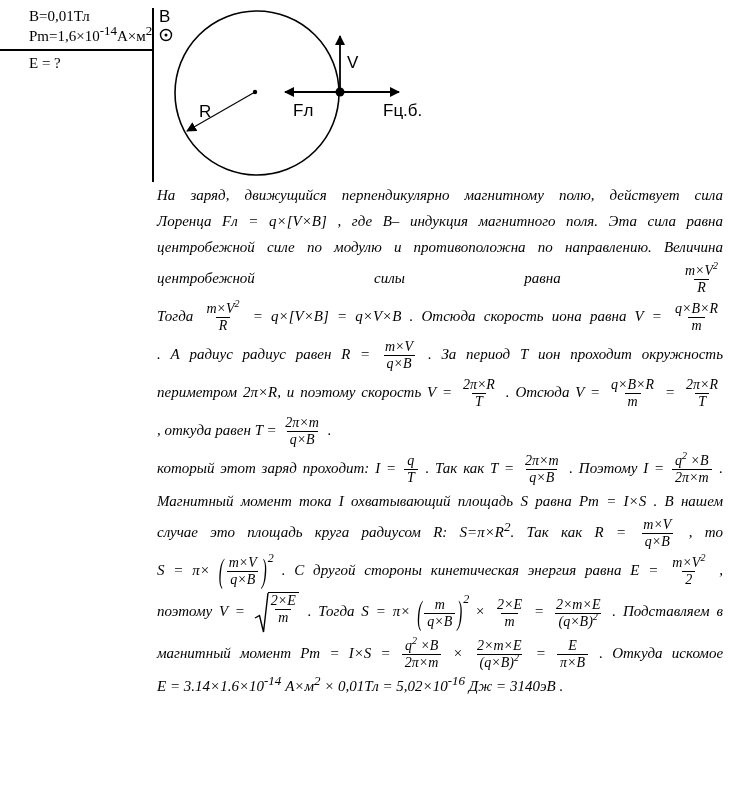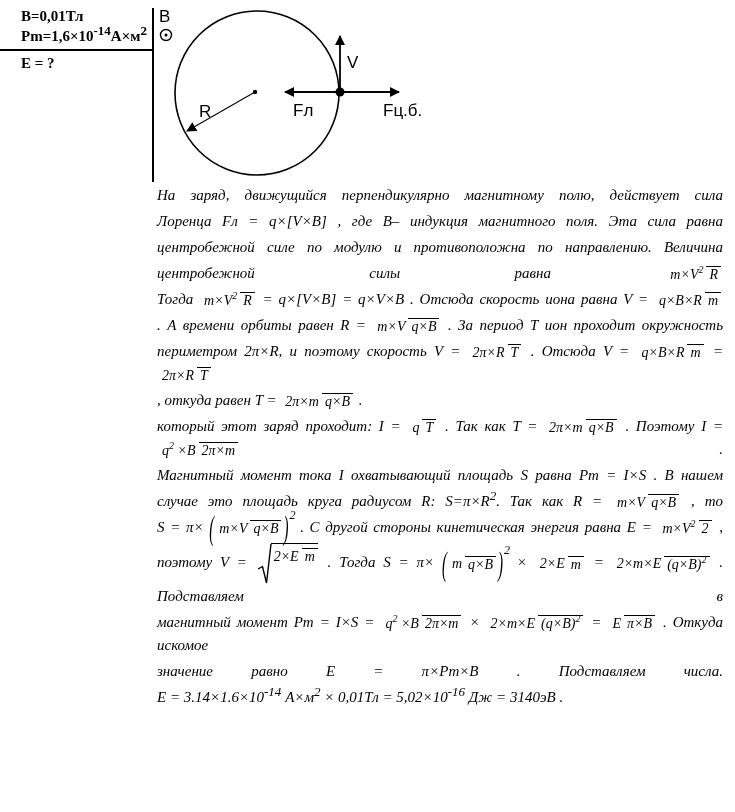--- a/index.html
+++ b/index.html
@@ -3,32 +3,32 @@
 <meta charset="utf-8">
 <style>
   html,body{margin:0;padding:0;}
   body{
     width:735px;height:812px;position:relative;overflow:hidden;
     background:#ffffff;color:#000;
     font-family:"Liberation Serif","DejaVu Serif",serif;
   }
   
   .given{position:absolute;left:0;top:6px;width:152px;font-size:15px;line-height:20px;}
-  .gline{padding-left:21px;white-space:nowrap;font-weight:bold;}
+  .gline{padding-left:29px;white-space:nowrap;}
   .ghr{width:152px;border-top:2px solid #000;margin:3px 0 2px 0;}
   .vrule{position:absolute;left:152px;top:8px;width:2px;height:174px;background:#000;}
   sup{font-size:13px;line-height:0;}
   
   .diagram{position:absolute;left:155px;top:0;}
   .dlabel{font-family:"Liberation Sans","DejaVu Sans",sans-serif;font-size:17px;fill:#000;}
   
   .solution{position:absolute;left:157px;top:184px;width:566px;font-size:15px;line-height:23px;font-style:italic;}
   .line{text-align:justify;margin-bottom:3px;}
   .line.j{text-align-last:justify;}
-  .frac{display:inline-flex;align-items:center;vertical-align:middle;
+  .frac{display:inline-flex;flex-direction:column;align-items:center;vertical-align:middle;
         font-size:14px;line-height:16px;margin:1px 2px;text-align:center;}
   .frac .num,.frac .den{padding:0 3px;white-space:nowrap;}
   .frac .den{border-top:1.3px solid #000;}
   .frac sup{font-size:10px;}
   .pf{display:inline-flex;align-items:center;vertical-align:middle;white-space:nowrap;}
   .bigp{display:inline-block;transform:scaleY(2.3);font-size:15px;}
   .pexp{font-size:12px;position:relative;top:-14px;left:1px;}
   .sqrt{display:inline-flex;align-items:flex-start;vertical-align:middle;margin:0 2px;}
   .sqrt svg{margin-right:-1px;}
   .sqbody{display:inline-block;border-top:1.5px solid #000;}
@@ -77,21 +77,21 @@
         <span class="num">m×V<sup>2</sup></span>
         <span class="den">R</span>
       </span> </div>
     <div class="line j"><span>Тогда</span> <span class="frac">
         <span class="num">m×V<sup>2</sup></span>
         <span class="den">R</span>
       </span> <span>= q×[V×B] = q×V×B . Отсюда скорость иона равна V =</span> <span class="frac">
         <span class="num">q×B×R</span>
         <span class="den">m</span>
       </span></div>
-    <div class="line j"><span>. А времени орбиты равен R =</span> <span class="frac">
+    <div class="line j"><span>. А радиус радиус равен R =</span> <span class="frac">
         <span class="num">m×V</span>
         <span class="den">q×B</span>
       </span> <span>. За период Т ион проходит окружность</span></div>
     <div class="line j"><span>периметром 2π×R, и поэтому скорость V =</span> <span class="frac">
         <span class="num">2π×R</span>
         <span class="den">T</span>
       </span> <span>. Отсюда V =</span> <span class="frac">
         <span class="num">q×B×R</span>
         <span class="den">m</span>
       </span> <span>=</span> <span class="frac">
@@ -155,15 +155,14 @@
     <div class="line j"><span>магнитный момент Pm = I×S =</span> <span class="frac">
         <span class="num">q<sup>2</sup> ×B</span>
         <span class="den">2π×m</span>
       </span> <span>×</span> <span class="frac">
         <span class="num">2×m×E</span>
         <span class="den">(q×B)<sup>2</sup></span>
       </span> <span>=</span> <span class="frac">
         <span class="num">E</span>
         <span class="den">π×B</span>
       </span> <span>. Откуда искомое</span></div>
-    <div class="line j"><span>значение равно E = π×Pm×B . Подставляем числа.</span></div>
     <div class="line"><span>E = 3.14×1.6×10<sup>-14</sup> А×м<sup>2</sup> × 0,01Тл = 5,02×10<sup>-16</sup> Дж = 3140эВ .</span></div>
   </div>
 
 </body></html>

